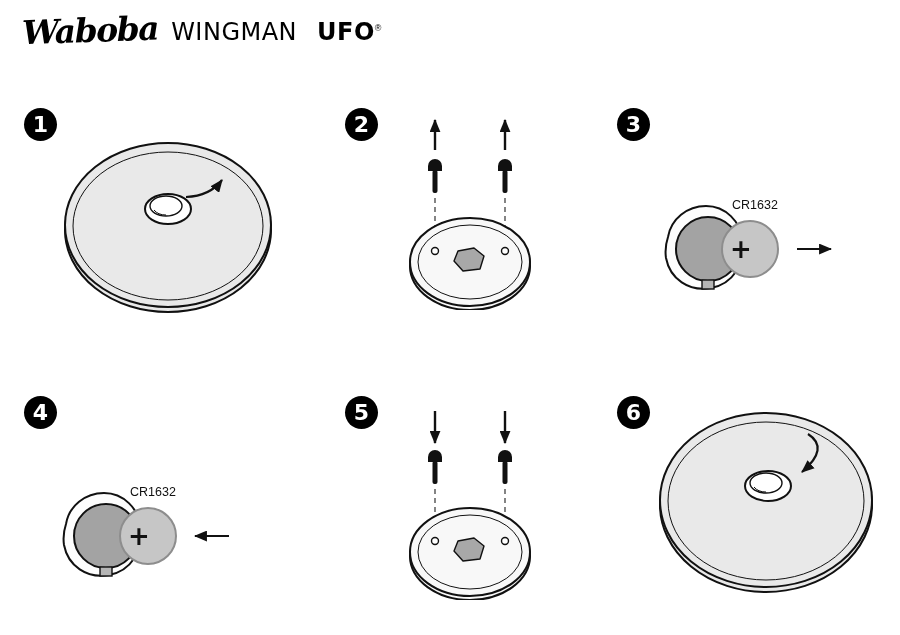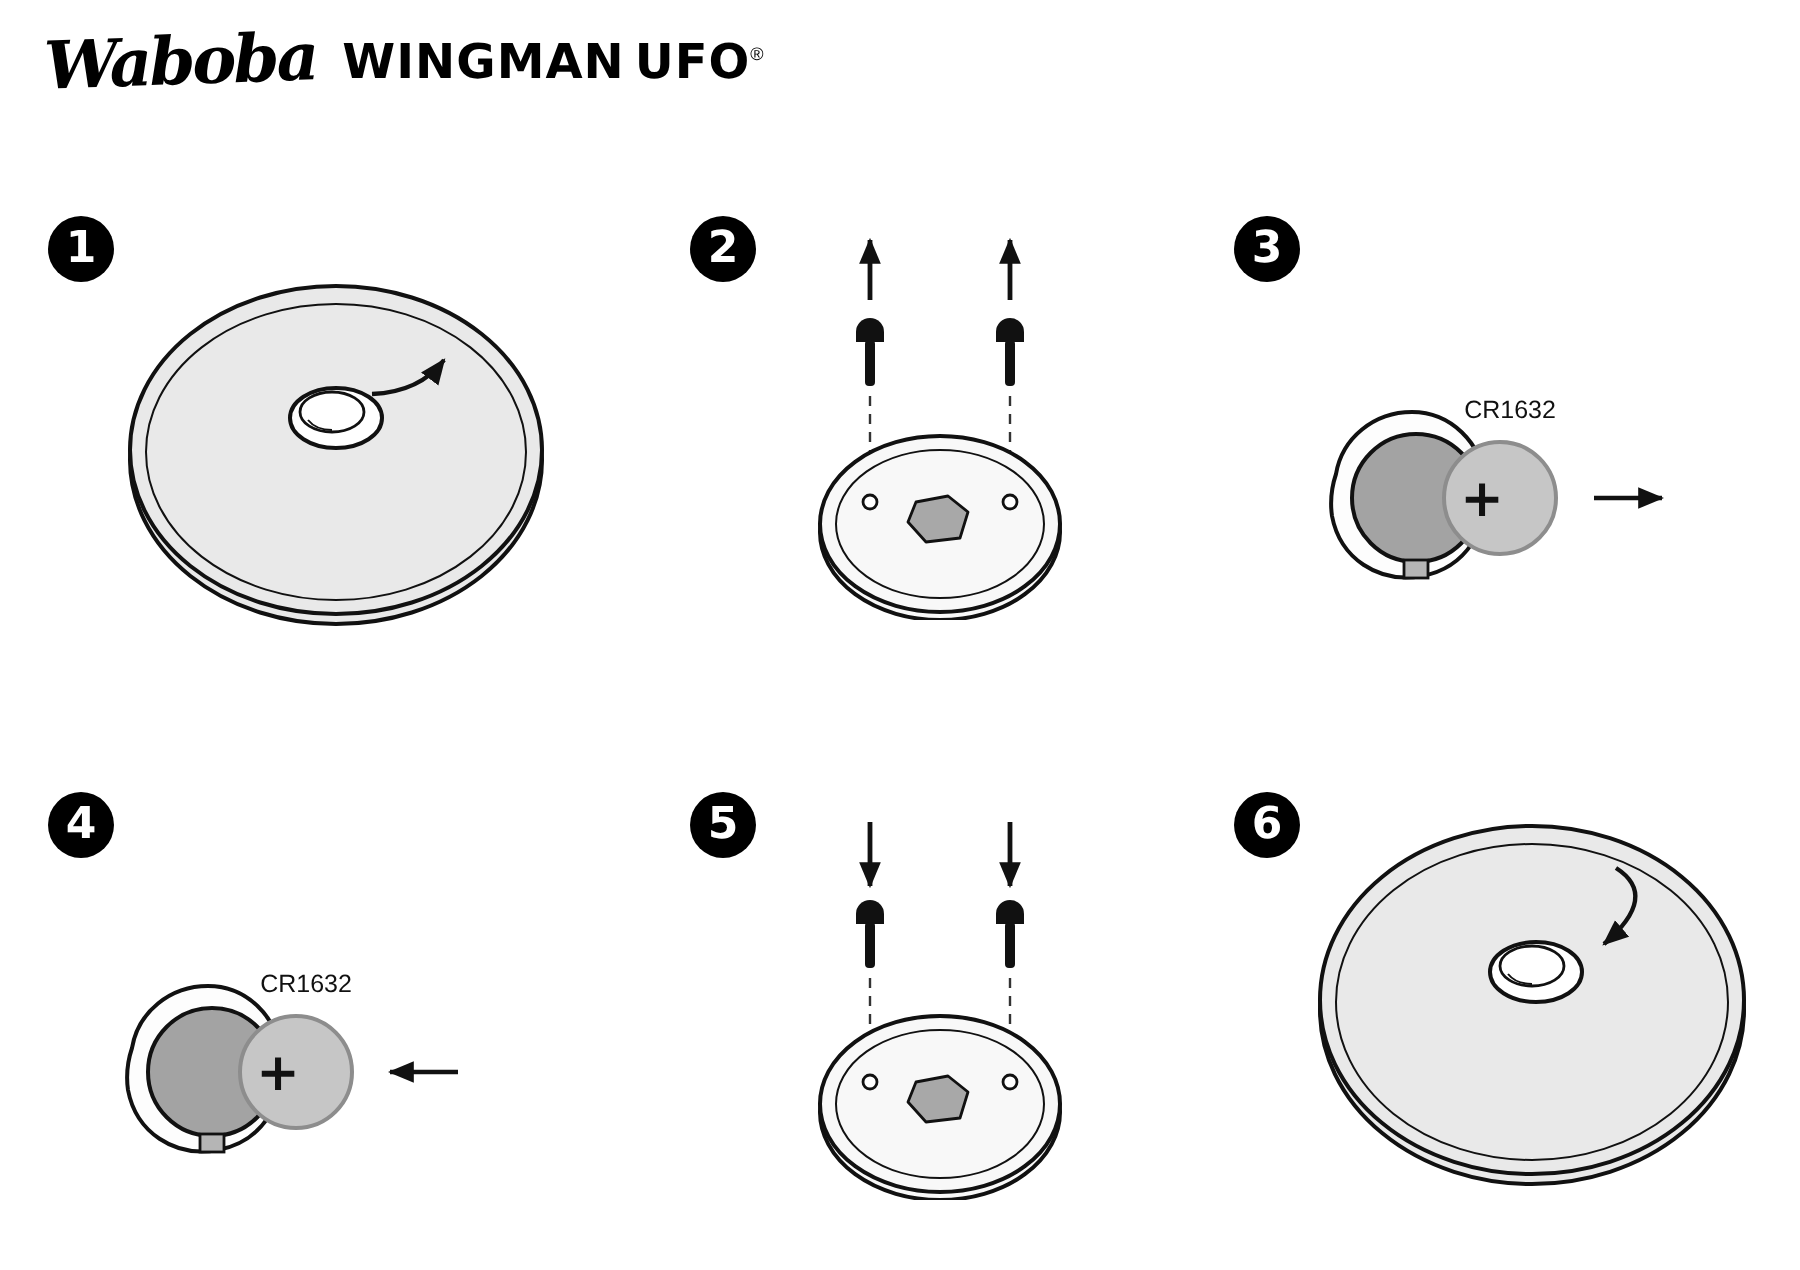--- a/index.html
+++ b/index.html
@@ -19,22 +19,22 @@
     display: flex; align-items: flex-end; gap: 13px;
   }
   .logo-script {
     font-family: "DejaVu Serif", serif;
     font-style: italic; font-weight: 700;
     font-size: 33px; line-height: 1;
     letter-spacing: -1.5px;
     transform: rotate(-2deg);
   }
   .product { font-size: 24px; line-height: 1; padding-bottom: 3px; letter-spacing: 0.5px; white-space: nowrap; }
-  .wingman { font-family: "DejaVu Sans", sans-serif; font-weight: 700; }
-  .ufo { font-family: "DejaVu Sans", sans-serif; font-weight: 700; margin-left: 5px; }
+  .wingman { font-family: "DejaVu Sans", sans-serif; font-weight: 400; }
+  .ufo { font-family: "DejaVu Sans", sans-serif; font-weight: 700; margin-left: 20px; }
   .reg { font-size: 9px; vertical-align: super; font-weight: 400; }
 
   .badge {
     position: absolute;
     width: 33px; height: 33px; border-radius: 50%;
     background: #000; color: #fff;
     display: flex; align-items: center; justify-content: center;
     font-size: 22px; font-weight: 700;
     font-family: "DejaVu Sans", sans-serif;
   }

